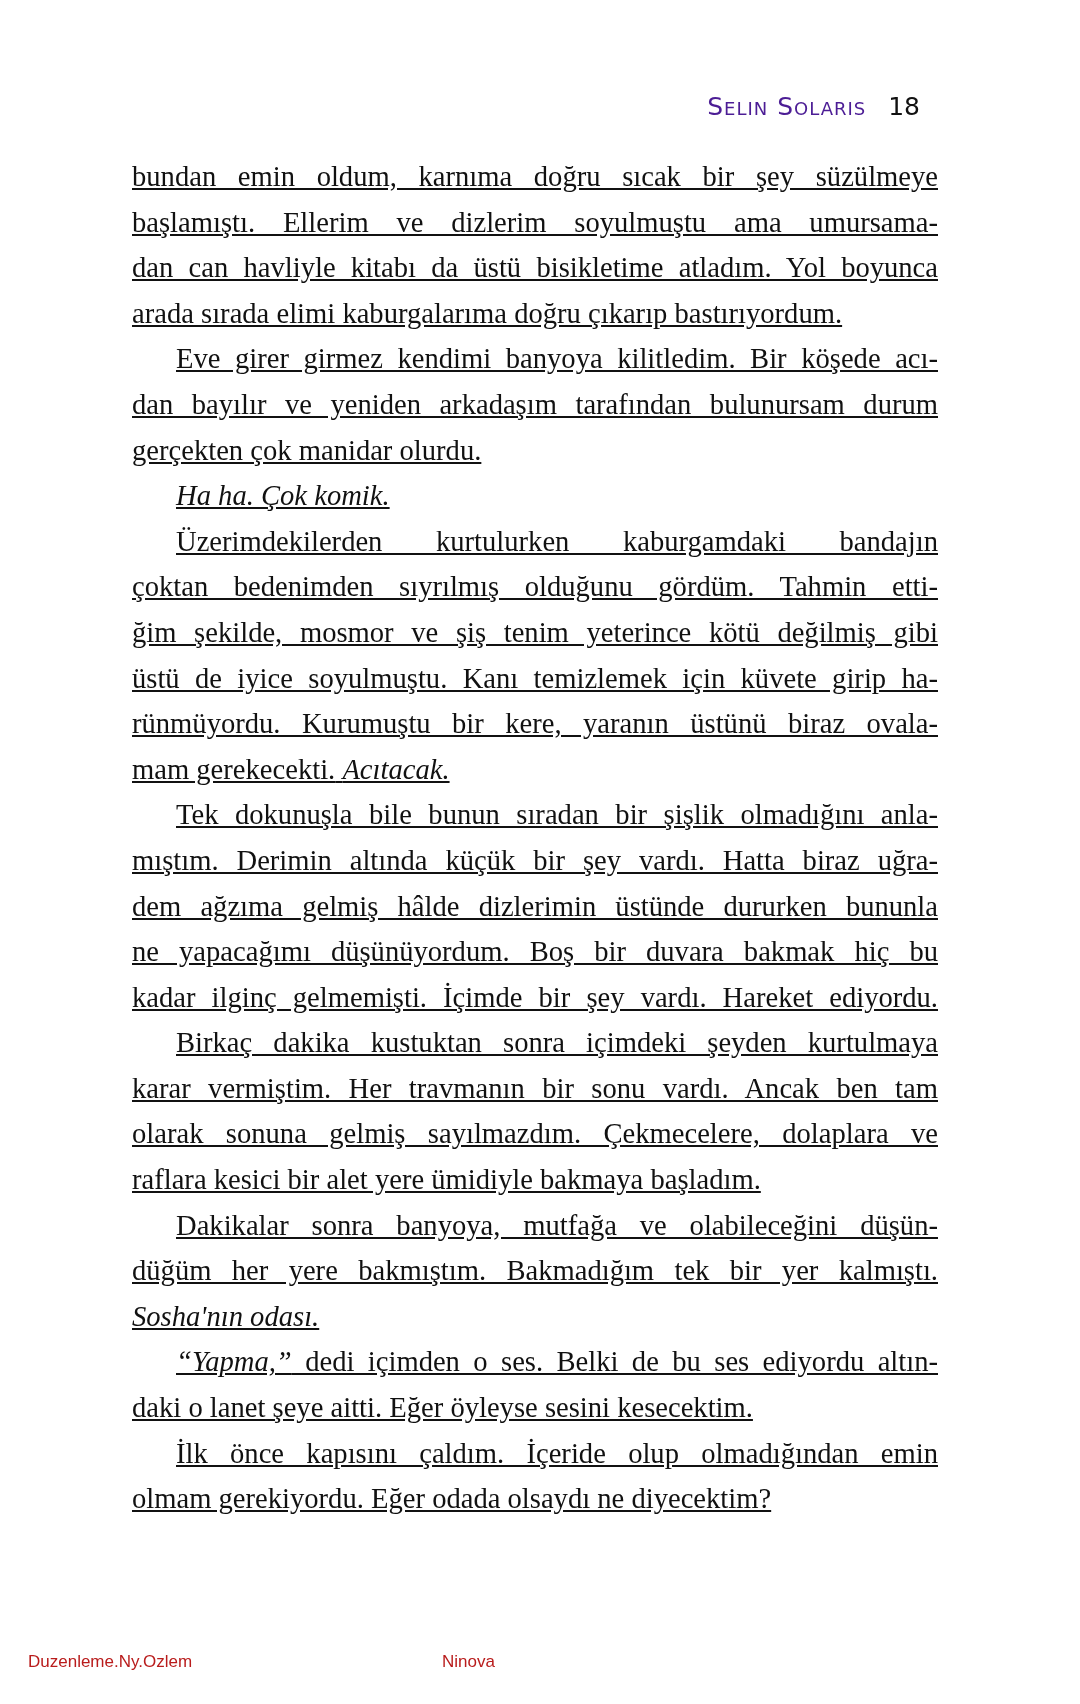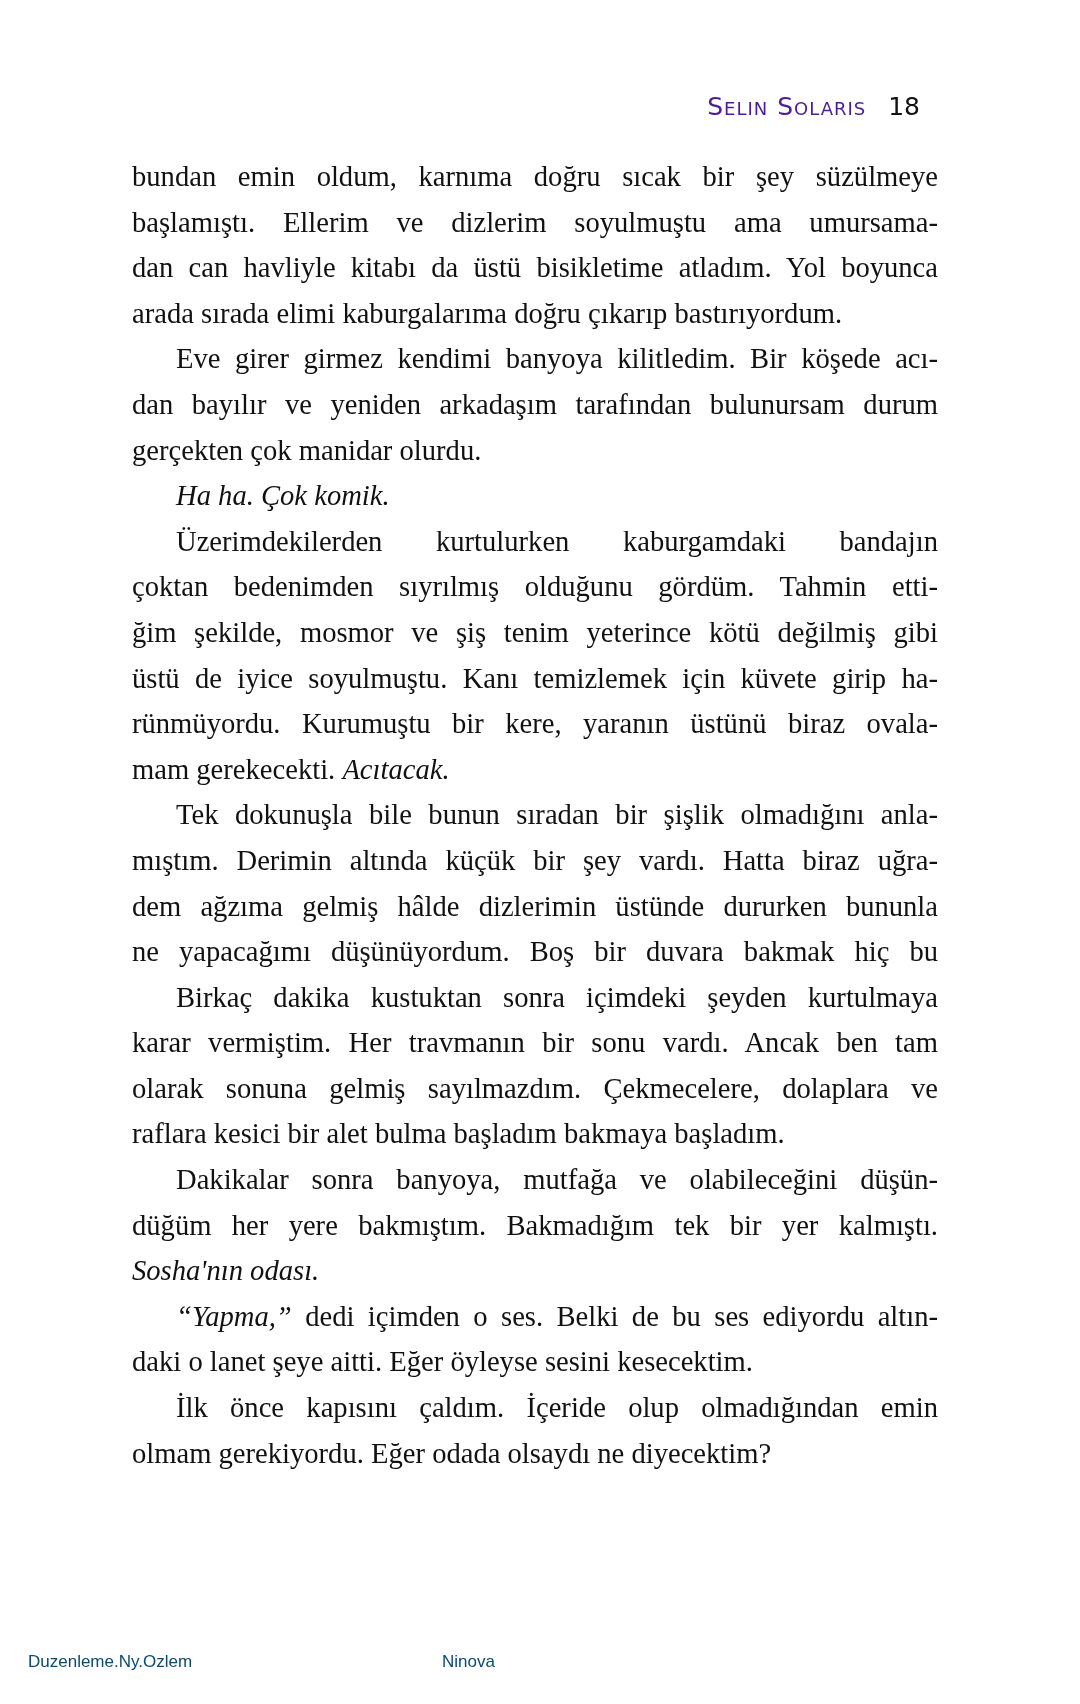--- a/index.html
+++ b/index.html
@@ -13,30 +13,30 @@
       position: absolute; top: 92px; left: 670px; width: 250px; height: 40px;
       display: flex; align-items: baseline; justify-content: flex-end; gap: 22px;
     }
     .running-title {
       font-family: "DejaVu Sans", sans-serif; font-size: 25px; letter-spacing: 1px;
       font-variant: small-caps; color: #4c1d95;
     }
     .page-number { font-family: "DejaVu Sans", sans-serif; font-size: 25px; color: #111; }
     .body-text {
       position: absolute; left: 132px; top: 154px; width: 806px;
-      font-size: 28.6px; line-height: 45.6px;
+      font-size: 28.6px; line-height: 45.6px; text-decoration: underline;
     }
     .line { display: block; white-space: nowrap; height: 45.6px; }
     .line.justify { text-align: justify; text-align-last: justify; white-space: normal; }
     .line.indent { padding-left: 44px; }
     .line.italic { font-style: italic; }
     .it { font-style: italic; }
     .footer {
       position: absolute; top: 1652px; left: 0; width: 1080px; height: 30px;
-      font-family: "Liberation Sans", sans-serif; font-size: 17px; color: #0c4a6e;
+      font-family: "Liberation Sans", sans-serif; font-size: 17px; color: #b91c1c;
     }
     .footer-left { position: absolute; left: 28px; top: 0; }
     .footer-right { position: absolute; left: 442px; top: 0; }
   </style>
 </head>
 <body>
 
 <div class="page">
   <div class="running-head">
     <span class="running-title">Selin Solaris</span>
@@ -55,24 +55,25 @@
     <span class="line justify indent">Üzerimdekilerden kurtulurken kaburgamdaki bandajın</span>
     <span class="line justify">çoktan bedenimden sıyrılmış olduğunu gördüm. Tahmin etti-</span>
     <span class="line justify">ğim şekilde, mosmor ve şiş tenim yeterince kötü değilmiş gibi</span>
     <span class="line justify">üstü de iyice soyulmuştu. Kanı temizlemek için küvete girip ha-</span>
     <span class="line justify">rünmüyordu. Kurumuştu bir kere, yaranın üstünü biraz ovala-</span>
     <span class="line"><span>mam gerekecekti.</span> <span class="it">Acıtacak.</span></span>
     <span class="line justify indent">Tek dokunuşla bile bunun sıradan bir şişlik olmadığını anla-</span>
     <span class="line justify">mıştım. Derimin altında küçük bir şey vardı. Hatta biraz uğra-</span>
     <span class="line justify">dem ağzıma gelmiş hâlde dizlerimin üstünde dururken bununla</span>
     <span class="line justify">ne yapacağımı düşünüyordum. Boş bir duvara bakmak hiç bu</span>
+    <span class="line justify">kadar ilginç gelmemişti. İçimde bir şey vardı. Hareket ediyordu.</span>
     <span class="line justify indent">Birkaç dakika kustuktan sonra içimdeki şeyden kurtulmaya</span>
     <span class="line justify">karar vermiştim. Her travmanın bir sonu vardı. Ancak ben tam</span>
     <span class="line justify">olarak sonuna gelmiş sayılmazdım. Çekmecelere, dolaplara ve</span>
-    <span class="line">raflara kesici bir alet bulma başladım bakmaya başladım.</span>
+    <span class="line">raflara kesici bir alet yere ümidiyle bakmaya başladım.</span>
     <span class="line justify indent">Dakikalar sonra banyoya, mutfağa ve olabileceğini düşün-</span>
     <span class="line justify">düğüm her yere bakmıştım. Bakmadığım tek bir yer kalmıştı.</span>
     <span class="line italic">Sosha'nın odası.</span>
     <span class="line justify indent"><span class="it">“Yapma,”</span><span> dedi içimden o ses. Belki de bu ses ediyordu altın-</span></span>
     <span class="line">daki o lanet şeye aitti. Eğer öyleyse sesini kesecektim.</span>
     <span class="line justify indent">İlk önce kapısını çaldım. İçeride olup olmadığından emin</span>
     <span class="line">olmam gerekiyordu. Eğer odada olsaydı ne diyecektim?</span>
   </div>
 
   <div class="footer">

